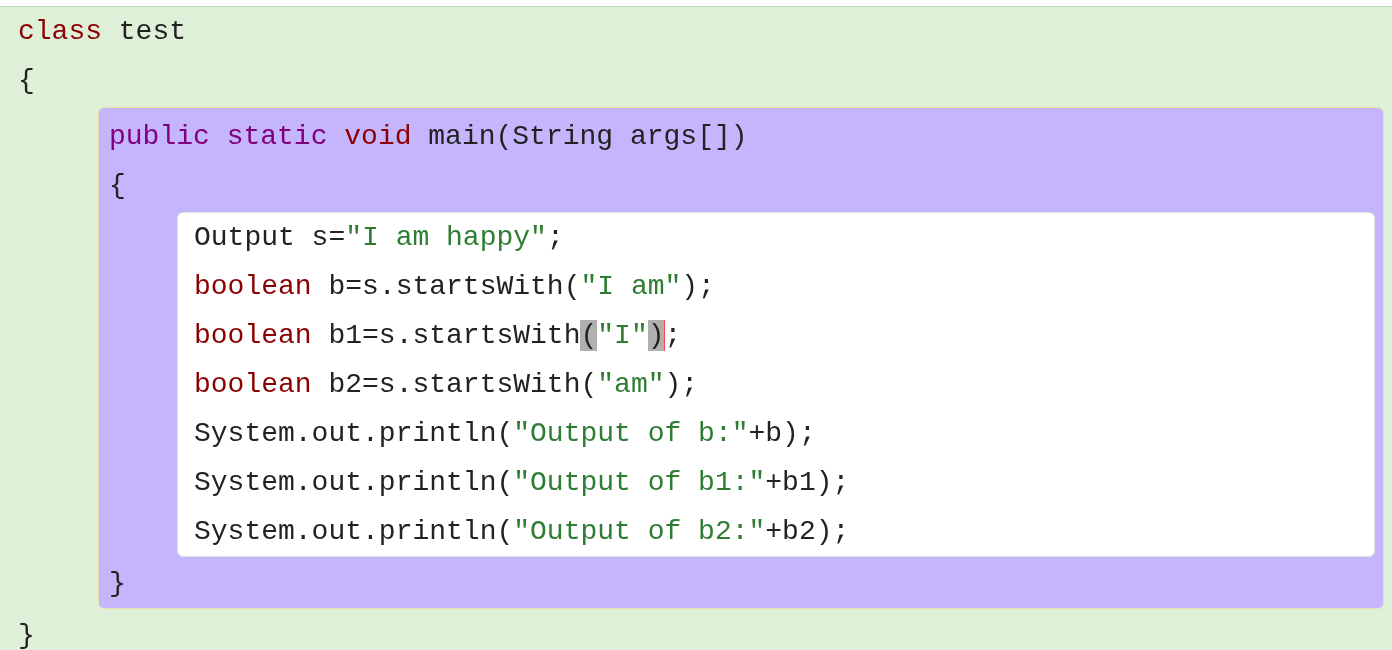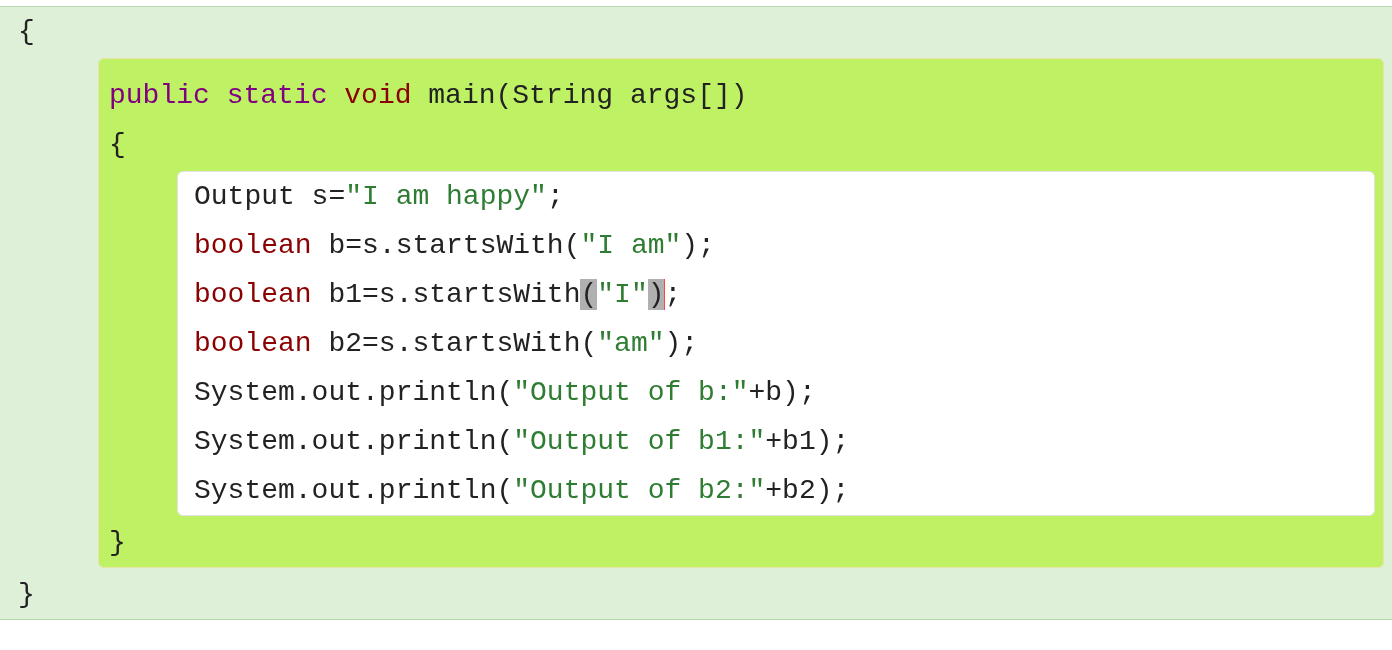--- a/index.html
+++ b/index.html
@@ -16,26 +16,26 @@
     height: 650px;
     padding: 6px 0 6px 0;
   }
   .outer-block {
     background: #dff0d8;
     border-top: 1px solid #b6dab0;
     border-bottom: 1px solid #b6dab0;
     padding: 0 0 0 18px;
   }
   .method-block {
-    background: #bef264;
+    background: #c4b5fd;
     border: 1px solid #e9e3a8;
     border-radius: 6px;
     margin-left: 80px;
     margin-right: 8px;
-    padding: 12px 0 0 10px;
+    padding: 4px 0 0 10px;
     margin-top: 2px;
     margin-bottom: 2px;
   }
   .body-block {
     background: #fff;
     border: 1px solid #e2e2e2;
     border-radius: 6px;
     margin-left: 68px;
     margin-right: 8px;
     padding: 0 0 0 16px;
@@ -60,20 +60,21 @@
     font-family: inherit;
     font-size: inherit;
     white-space: pre;
   }
 </style>
 </head>
 <body>
 
 <div class="code-container">
   <div class="outer-block">
+    <pre class="codeline"><span class="tok-keyword-decl">class</span><span class="tok-plain"> test</span></pre>
     <pre class="codeline"><span class="tok-plain">{</span></pre>
 
     <div class="method-block">
       <pre class="codeline"><span class="tok-modifier">public</span><span class="tok-plain"> </span><span class="tok-modifier">static</span><span class="tok-plain"> </span><span class="tok-keyword-decl">void</span><span class="tok-plain"> main(String args[])</span></pre>
       <pre class="codeline"><span class="tok-plain">{</span></pre>
 
       <div class="body-block">
         <pre class="codeline"><span class="tok-plain">Output s=</span><span class="tok-string">"I am happy"</span><span class="tok-plain">;</span></pre>
         <pre class="codeline"><span class="tok-keyword-decl">boolean</span><span class="tok-plain"> b=s.startsWith(</span><span class="tok-string">"I am"</span><span class="tok-plain">);</span></pre>
         <pre class="codeline"><span class="tok-keyword-decl">boolean</span><span class="tok-plain"> b1=s.startsWith</span><span class="tok-plain bracket-hl">(</span><span class="tok-string">"I"</span><span class="tok-plain bracket-hl">)</span><span class="cursor-mark"></span><span class="tok-plain">;</span></pre>

